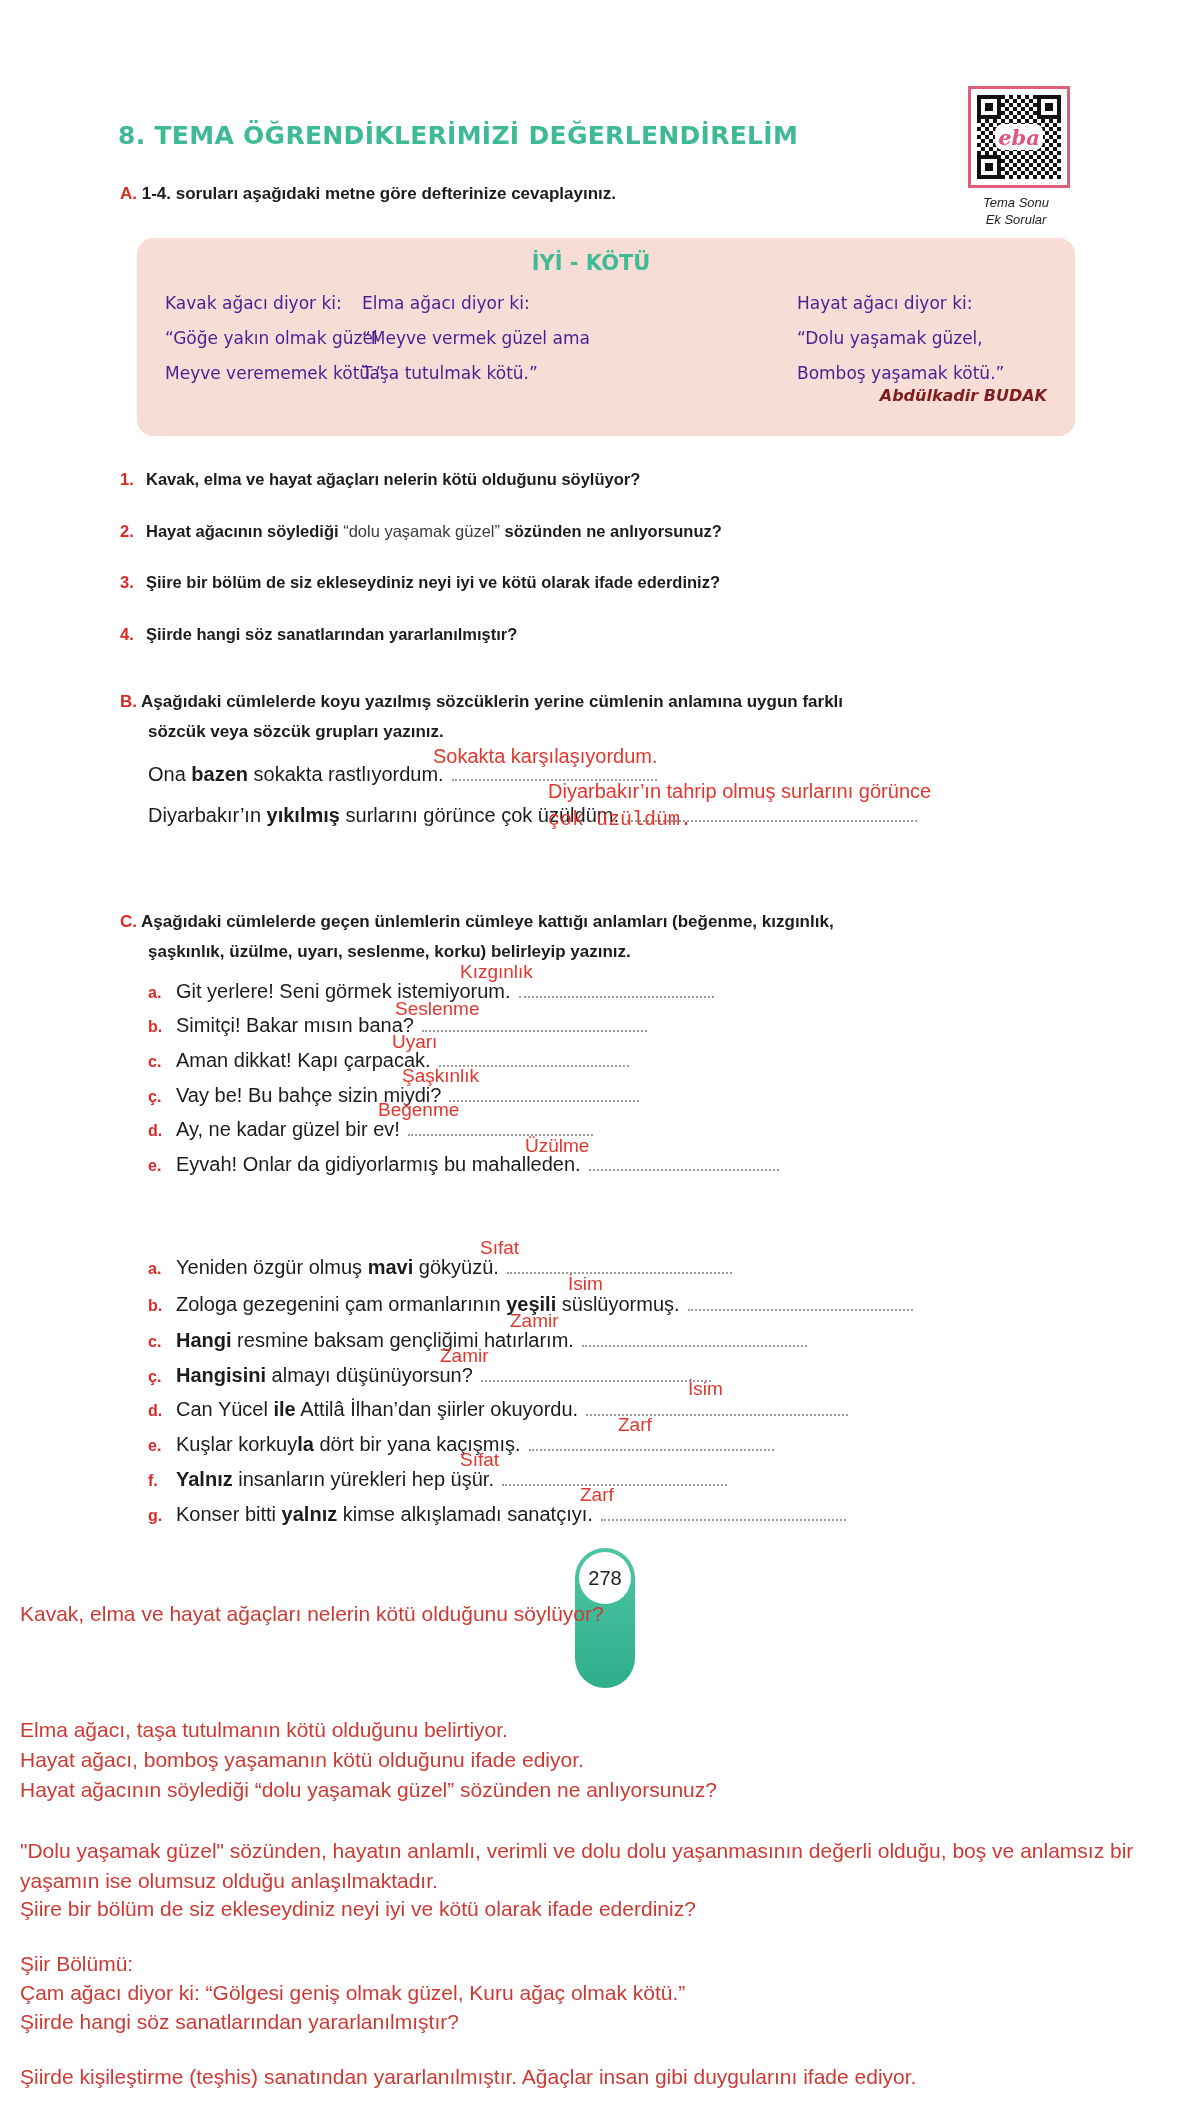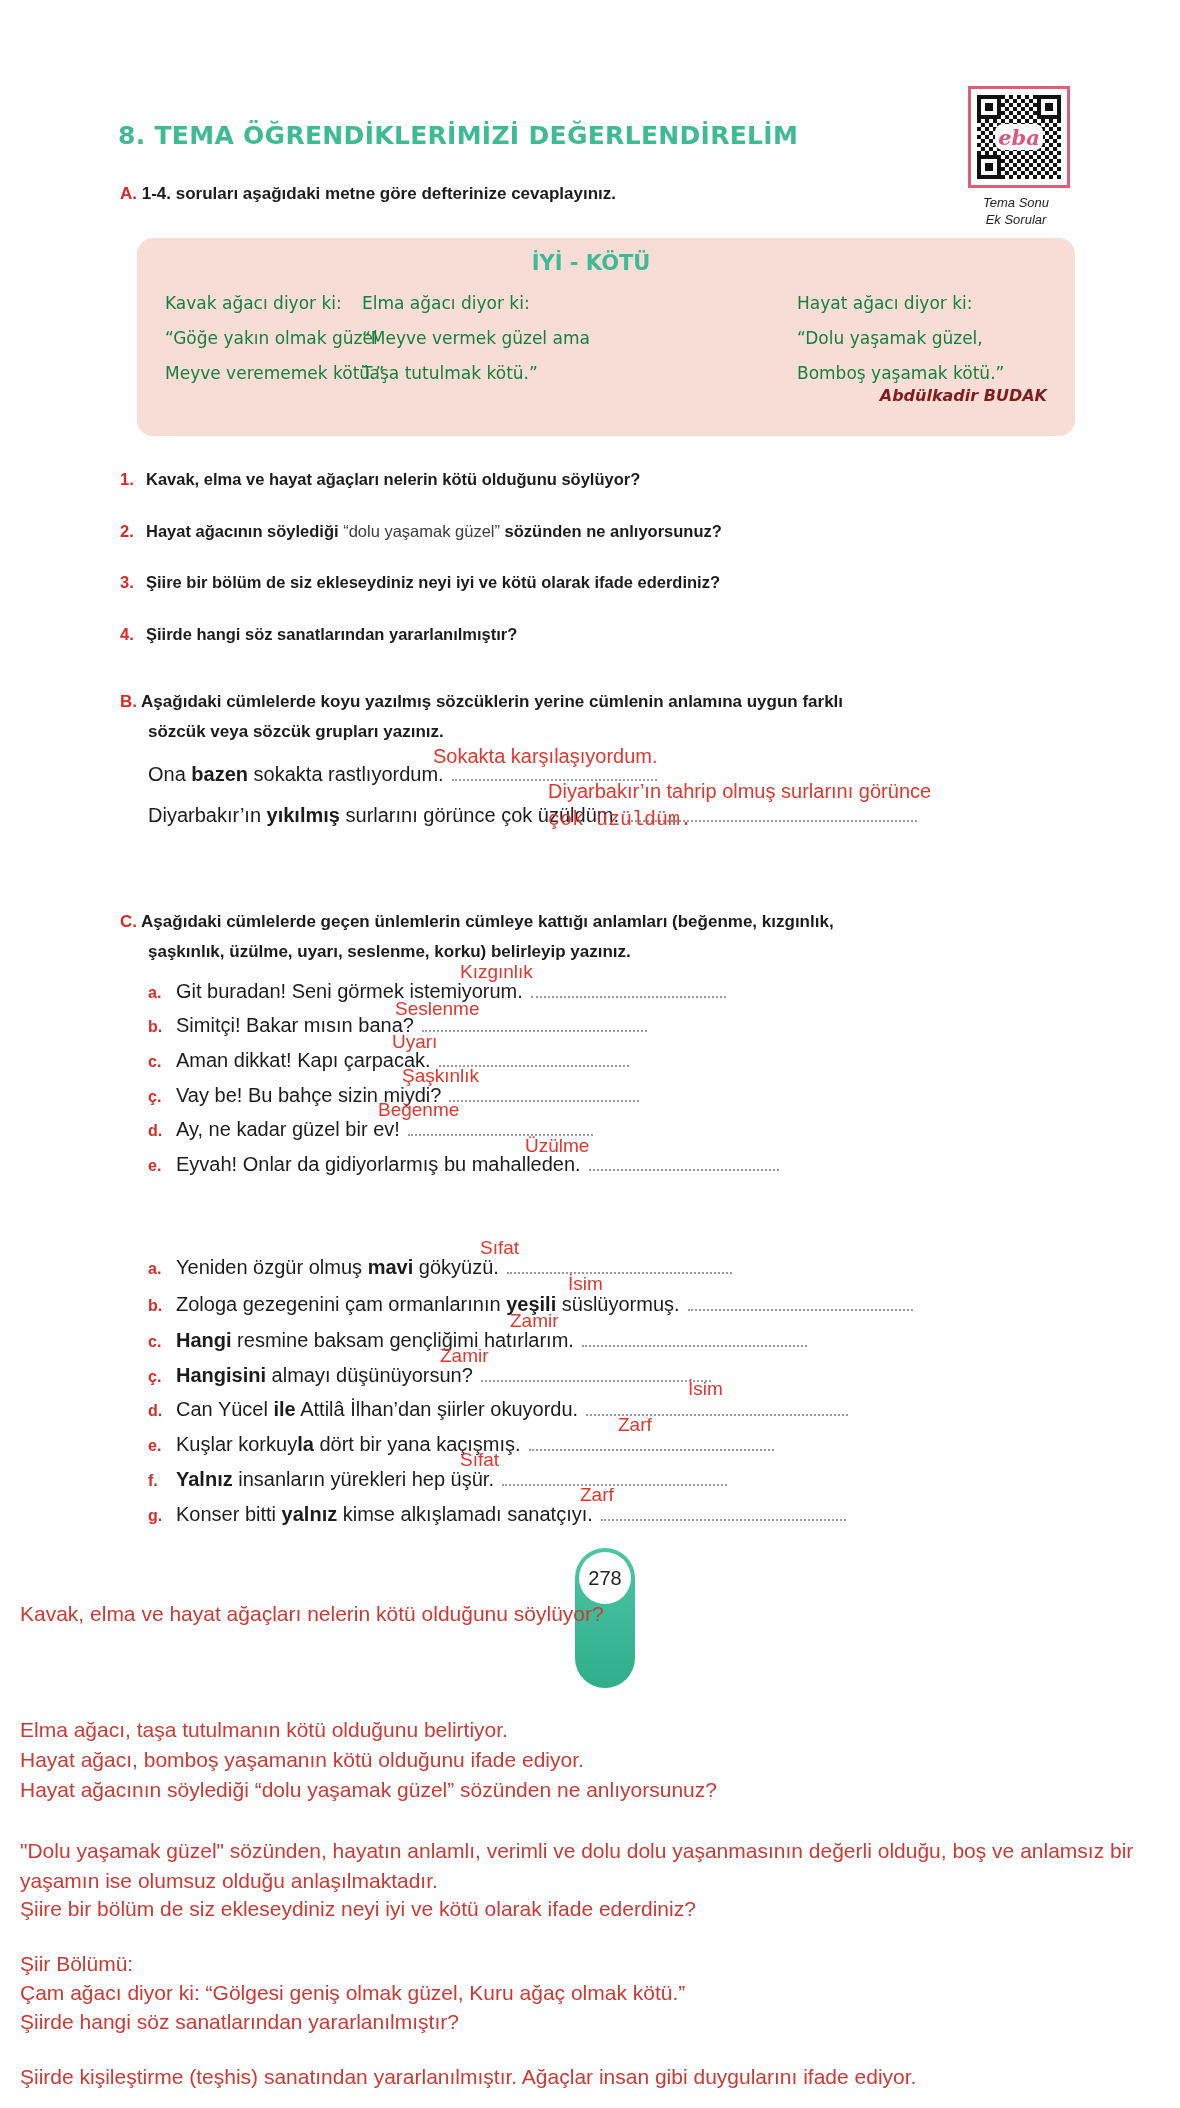--- a/index.html
+++ b/index.html
@@ -20,21 +20,21 @@
   .red{color:#da2a26;font-weight:bold;}
   .bold-line{font-size:17px;font-weight:bold;white-space:nowrap;}
   .sent{font-size:20px;white-space:nowrap;}
   .sent b{font-weight:bold;}
 
   
   .poem-box{width:938px;height:198px;background:#f8ddd7;border-radius:16px;}
   .poem-title{position:absolute;left:0;right:30px;top:13px;text-align:center;
               font-family:"DejaVu Sans",sans-serif;font-size:21px;font-weight:bold;color:#3eba95;}
   .poem-col{position:absolute;top:48px;font-family:"DejaVu Sans",sans-serif;
-            font-size:17px;line-height:35px;color:#15803d;white-space:nowrap;}
+            font-size:17px;line-height:35px;color:#4c1d95;white-space:nowrap;}
   .poem-author{position:absolute;right:28px;top:148px;font-family:"DejaVu Sans",sans-serif;
                font-size:16px;font-weight:bold;font-style:italic;color:#7f1d1d;}
 
   
   .qrow{position:absolute;left:120px;display:flex;align-items:baseline;font-size:16.5px;font-weight:bold;white-space:nowrap;}
   .qrow .num{color:#da2a26;width:26px;flex:none;}
   .qrow .normal{font-weight:normal;color:#3c3c3c;}
 
   
   .row{position:absolute;left:120px;height:20px;display:flex;align-items:baseline;white-space:nowrap;}
@@ -159,21 +159,21 @@
   </div>
 
   <div class="abs bold-line" style="left:120px;top:912px;">
     <span class="red">C.</span>
     <span>Aşağıdaki cümlelerde geçen ünlemlerin cümleye kattığı anlamları (beğenme, kızgınlık,</span>
   </div>
   <div class="abs bold-line" style="left:148px;top:942px;">şaşkınlık, üzülme, uyarı, seslenme, korku) belirleyip yazınız.</div>
 
   <div class="row" style="top:980px;">
     <span class="lab" style="margin-left:28px;">a.</span>
-    <span class="sent">Git buradan! Seni görmek istemiyorum.</span>
+    <span class="sent">Git yerlere! Seni görmek istemiyorum.</span>
     <span class="dots" style="width:195px;"></span>
     <span class="ans" style="left:340px;top:-19px;">Kızgınlık</span>
   </div>
   <div class="row" style="top:1014px;">
     <span class="lab" style="margin-left:28px;">b.</span>
     <span class="sent">Simitçi! Bakar mısın bana?</span>
     <span class="dots" style="width:225px;"></span>
     <span class="ans" style="left:275px;top:-16px;">Seslenme</span>
   </div>
   <div class="row" style="top:1049px;">

